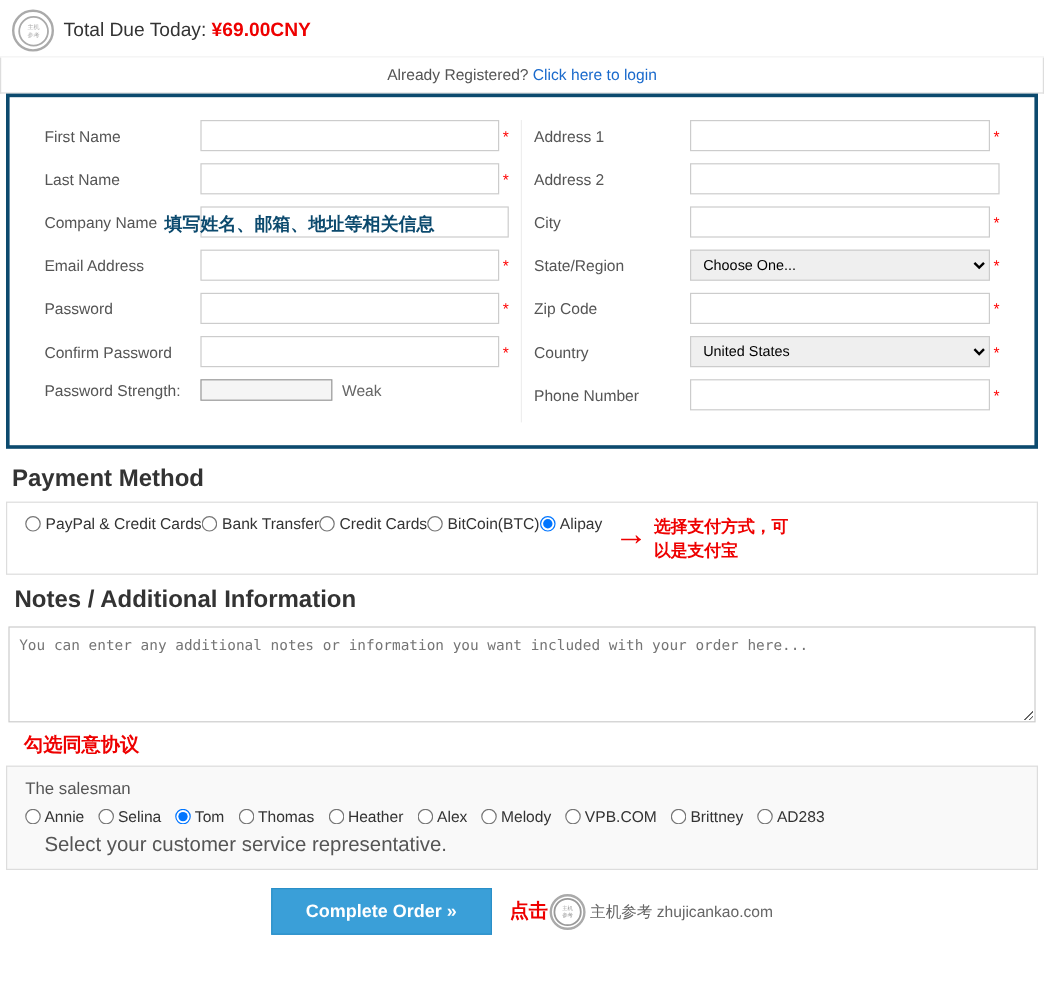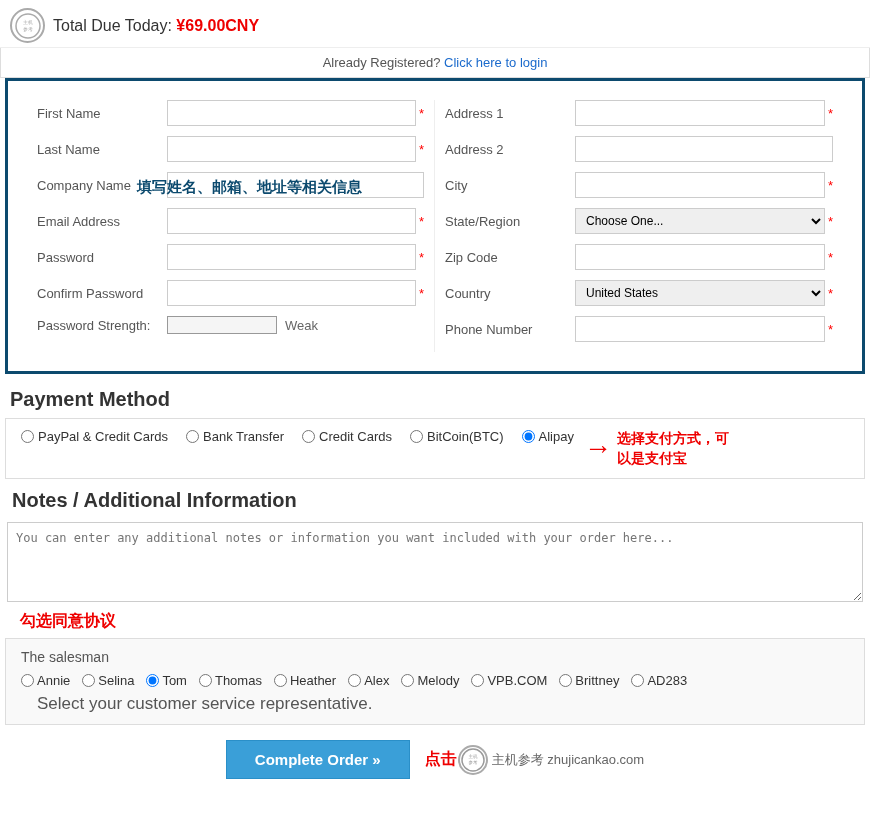--- a/index.html
+++ b/index.html
@@ -35,21 +35,21 @@
     
     .password-strength-row { display: flex; align-items: center; margin-bottom: 10px; }
     .password-strength-row label { width: 130px; font-size: 13px; color: #555; flex-shrink: 0; }
     .strength-bar { width: 110px; height: 18px; border: 1px solid #999; background: #f5f5f5; }
     .strength-label { margin-left: 8px; font-size: 13px; color: #666; }
     
     
     .section-title { font-size: 20px; font-weight: bold; color: #333; margin: 10px 5px 5px; }
     
     .payment-section { border: 1px solid #ddd; margin: 0 5px; padding: 10px 15px; }
-    .payment-options { display: flex; align-items: flex-end; gap: 18px; flex-wrap: wrap; }
+    .payment-options { display: flex; align-items: flex-end; flex-wrap: wrap; }
     .payment-option { display: flex; align-items: center; gap: 4px; font-size: 13px; cursor: pointer; }
     .payment-option input[type="radio"] { cursor: pointer; }
     
     
     .notes-section { margin: 0 7px; }
     .notes-textarea { width: 100%; border: 1px solid #ccc; padding: 8px; font-size: 12px; font-family: monospace; color: #555; resize: vertical; min-height: 80px; margin-top: 5px; }
     
     
     .terms-row { border: 2px solid #e44; margin: 8px 5px; padding: 8px 10px; display: flex; align-items: center; gap: 6px; }
     .terms-row input[type="checkbox"] { cursor: pointer; }

